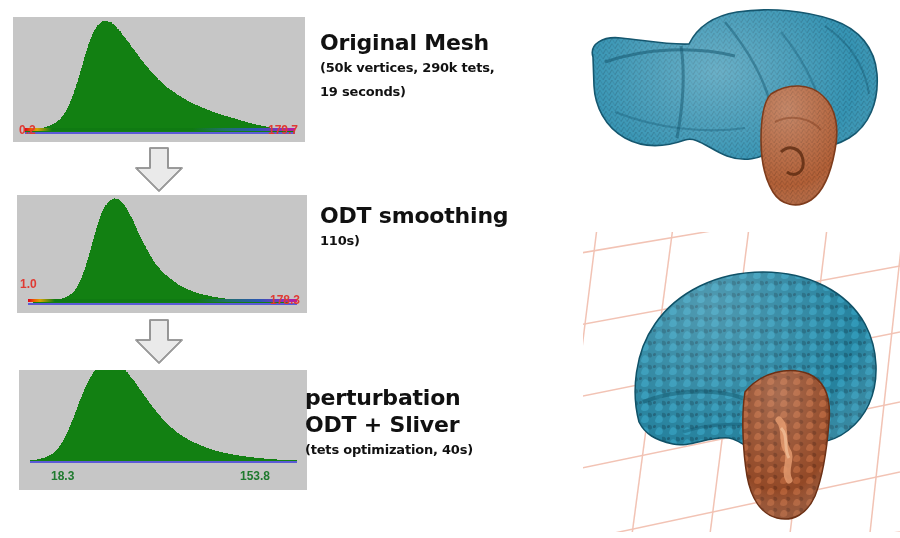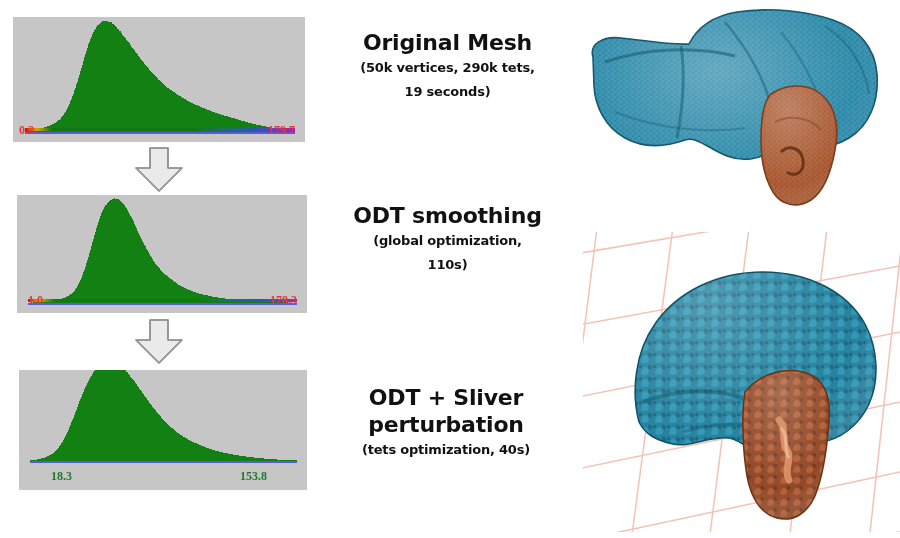--- a/index.html
+++ b/index.html
@@ -26,36 +26,35 @@
        #e0001b 0%, #ef5a00 2.2%, #d8a400 4.5%, #0f7a12 10%,
        #0f7a12 62%, #1f6f6a 74%, #2b55b5 86%, #8c2fbf 95%, #c2179a 100%);
   }
   .baseline{
     position:absolute;
     height:2px;
     background:#5b5bd6;
   }
   .hist-label{
     position:absolute;
-    font-family:Liberation Serif, serif;
+    font-family:Liberation Sans, sans-serif;
     font-weight:bold;
     font-size:12px;
     line-height:12px;
     white-space:nowrap;
   }
   .lbl-red{color:#e03a33;}
   .lbl-green{color:#1f7a2e;}
 
   
   .arrow{position:absolute;}
 
   
   .caption{
     position:absolute;
-    text-align:center;
     color:#111111;
     font-family:"DejaVu Sans", sans-serif;
   }
   .cap-title{
     font-weight:bold;
     font-size:22px;
     line-height:27px;
     letter-spacing:-0.2px;
   }
   .cap-sub{
@@ -97,48 +96,47 @@
     </svg>
   </div>
 
   <div class="hist-panel" id="panel-1" style="left:17px;top:195px;width:290px;height:118px;">
     <svg class="hist-svg" id="hist-svg-1" width="290" height="118" viewBox="0 0 290 118" preserveAspectRatio="none">
         <path d="M11,108 L11.00,107.69 L11.64,107.67 L12.28,107.65 L12.92,107.63 L13.56,107.61 L14.20,107.59 L14.84,107.56 L15.48,107.53 L16.12,107.50 L16.76,107.47 L17.40,107.44 L18.05,107.41 L18.69,107.38 L19.33,107.34 L19.97,107.30 L20.61,107.26 L21.25,107.22 L21.89,107.17 L22.53,107.13 L23.17,107.08 L23.81,107.03 L24.45,106.98 L25.09,106.92 L25.73,106.88 L26.37,106.85 L27.01,106.81 L27.65,106.79 L28.29,106.76 L28.93,106.72 L29.57,106.70 L30.21,106.67 L30.85,106.63 L31.50,106.61 L32.14,106.57 L32.78,106.52 L33.42,106.47 L34.06,106.40 L34.70,106.34 L35.34,106.27 L35.98,106.18 L36.62,106.10 L37.26,105.98 L37.90,105.85 L38.54,105.72 L39.18,105.56 L39.82,105.40 L40.46,105.23 L41.10,105.03 L41.74,104.84 L42.38,104.62 L43.02,104.38 L43.66,104.17 L44.30,103.92 L44.95,103.68 L45.59,103.46 L46.23,103.15 L46.87,102.88 L47.51,102.60 L48.15,102.26 L48.79,102.01 L49.43,101.70 L50.07,101.36 L50.71,101.08 L51.35,100.69 L51.99,100.33 L52.63,100.02 L53.27,99.61 L53.91,99.30 L54.55,98.96 L55.19,98.39 L55.83,97.66 L56.47,96.83 L57.11,95.98 L57.75,95.26 L58.40,94.35 L59.04,93.47 L59.68,92.57 L60.32,91.38 L60.96,90.33 L61.60,89.17 L62.24,87.83 L62.88,86.67 L63.52,85.18 L64.16,83.58 L64.80,82.09 L65.44,80.18 L66.08,78.50 L66.72,76.89 L67.36,74.90 L68.00,73.25 L68.64,71.26 L69.28,69.01 L69.92,67.21 L70.56,64.98 L71.20,62.87 L71.85,61.05 L72.49,58.47 L73.13,56.23 L73.77,53.86 L74.41,50.97 L75.05,48.95 L75.69,46.61 L76.33,44.19 L76.97,42.48 L77.61,39.86 L78.25,37.57 L78.89,35.67 L79.53,33.00 L80.17,31.36 L80.81,29.58 L81.45,27.11 L82.09,25.58 L82.73,23.20 L83.37,20.93 L84.01,19.81 L84.65,17.82 L85.30,16.68 L85.94,15.83 L86.58,13.79 L87.22,12.91 L87.86,11.71 L88.50,10.22 L89.14,10.26 L89.78,9.32 L90.42,8.49 L91.06,8.34 L91.70,6.78 L92.34,6.27 L92.98,6.10 L93.62,5.10 L94.26,5.53 L94.90,5.14 L95.54,4.18 L96.18,4.40 L96.82,3.48 L97.46,3.29 L98.10,4.05 L98.75,3.55 L99.39,4.08 L100.03,4.30 L100.67,3.54 L101.31,4.32 L101.95,4.49 L102.59,4.77 L103.23,6.27 L103.87,6.35 L104.51,6.89 L105.15,7.83 L105.79,7.66 L106.43,8.94 L107.07,10.09 L107.71,10.58 L108.35,12.21 L108.99,12.69 L109.63,13.19 L110.27,14.71 L110.91,15.25 L111.55,16.75 L112.20,18.52 L112.84,19.14 L113.48,20.72 L114.12,21.73 L114.76,22.39 L115.40,24.31 L116.04,25.42 L116.68,26.83 L117.32,28.76 L117.96,29.50 L118.60,30.96 L119.24,32.52 L119.88,33.50 L120.52,35.58 L121.16,37.10 L121.80,38.26 L122.44,40.04 L123.08,40.87 L123.72,42.05 L124.36,43.76 L125.00,44.73 L125.65,46.40 L126.29,47.80 L126.93,48.55 L127.57,50.02 L128.21,51.00 L128.85,52.03 L129.49,53.74 L130.13,54.70 L130.77,55.93 L131.41,57.23 L132.05,57.86 L132.69,59.14 L133.33,60.32 L133.97,61.24 L134.61,62.75 L135.25,63.67 L135.89,64.53 L136.53,65.72 L137.17,66.36 L137.81,67.44 L138.45,68.63 L139.10,69.33 L139.74,70.41 L140.38,71.13 L141.02,71.62 L141.66,72.58 L142.30,73.18 L142.94,73.96 L143.58,74.98 L144.22,75.52 L144.86,76.35 L145.50,77.17 L146.14,77.71 L146.78,78.37 L147.42,78.85 L148.06,79.27 L148.70,79.97 L149.34,80.26 L149.98,80.69 L150.62,81.31 L151.26,81.65 L151.90,82.34 L152.55,82.95 L153.19,83.31 L153.83,83.95 L154.47,84.34 L155.11,84.74 L155.75,85.43 L156.39,85.84 L157.03,86.41 L157.67,86.99 L158.31,87.27 L158.95,87.78 L159.59,88.21 L160.23,88.54 L160.87,89.14 L161.51,89.51 L162.15,89.86 L162.79,90.32 L163.43,90.53 L164.07,90.91 L164.71,91.33 L165.35,91.60 L166.00,92.07 L166.64,92.38 L167.28,92.60 L167.92,92.99 L168.56,93.20 L169.20,93.51 L169.84,93.92 L170.48,94.14 L171.12,94.47 L171.76,94.76 L172.40,94.91 L173.04,95.24 L173.68,95.49 L174.32,95.73 L174.96,96.10 L175.60,96.28 L176.24,96.50 L176.88,96.77 L177.52,96.91 L178.16,97.19 L178.80,97.45 L179.45,97.61 L180.09,97.89 L180.73,98.03 L181.37,98.17 L182.01,98.41 L182.65,98.54 L183.29,98.75 L183.93,98.98 L184.57,99.08 L185.21,99.27 L185.85,99.41 L186.49,99.51 L187.13,99.73 L187.77,99.87 L188.41,100.02 L189.05,100.21 L189.69,100.29 L190.33,100.43 L190.97,100.59 L191.61,100.69 L192.25,100.90 L192.90,101.04 L193.54,101.14 L194.18,101.31 L194.82,101.38 L195.46,101.50 L196.10,101.66 L196.74,101.75 L197.38,101.90 L198.02,102.02 L198.66,102.08 L199.30,102.21 L199.94,102.30 L200.58,102.39 L201.22,102.55 L201.86,102.62 L202.50,102.72 L203.14,102.83 L203.78,102.88 L204.42,102.99 L205.06,103.09 L205.70,103.16 L206.35,103.30 L206.99,103.37 L207.63,103.43 L208.27,103.53 L208.91,103.58 L209.55,103.67 L210.19,103.78 L210.83,103.83 L211.47,103.92 L212.11,103.98 L212.75,104.02 L213.39,104.11 L214.03,104.16 L214.67,104.23 L215.31,104.32 L215.95,104.35 L216.59,104.42 L217.23,104.48 L217.87,104.51 L218.51,104.59 L219.15,104.65 L219.80,104.70 L220.44,104.78 L221.08,104.81 L221.72,104.85 L222.36,104.92 L223.00,104.96 L223.64,105.03 L224.28,105.09 L224.92,105.12 L225.56,105.18 L226.20,105.21 L226.84,105.25 L227.48,105.32 L228.12,105.35 L228.76,105.40 L229.40,105.46 L230.04,105.47 L230.68,105.52 L231.32,105.56 L231.96,105.59 L232.60,105.66 L233.25,105.69 L233.89,105.72 L234.53,105.77 L235.17,105.79 L235.81,105.84 L236.45,105.89 L237.09,105.92 L237.73,105.97 L238.37,106.01 L239.01,106.03 L239.65,106.08 L240.29,106.11 L240.93,106.15 L241.57,106.20 L242.21,106.23 L242.85,106.27 L243.49,106.30 L244.13,106.32 L244.77,106.37 L245.41,106.40 L246.05,106.43 L246.70,106.48 L247.34,106.51 L247.98,106.54 L248.62,106.57 L249.26,106.60 L249.90,106.64 L250.54,106.67 L251.18,106.70 L251.82,106.74 L252.46,106.76 L253.10,106.79 L253.74,106.82 L254.38,106.85 L255.02,106.88 L255.66,106.92 L256.30,106.94 L256.94,106.97 L257.58,107.00 L258.22,107.02 L258.86,107.06 L259.50,107.08 L260.15,107.11 L260.79,107.14 L261.43,107.16 L262.07,107.19 L262.71,107.21 L263.35,107.23 L263.99,107.26 L264.63,107.29 L265.27,107.31 L265.91,107.33 L266.55,107.35 L267.19,107.37 L267.83,107.39 L268.47,107.41 L269.11,107.44 L269.75,107.46 L270.39,107.48 L271.03,107.50 L271.67,107.52 L272.31,107.53 L272.95,107.55 L273.60,107.57 L274.24,107.58 L274.88,107.60 L275.52,107.61 L276.16,107.63 L276.80,107.64 L277.44,107.65 L278.08,107.66 L278.72,107.67 L279.36,107.68 L280.00,107.69 L280,108 Z" fill="#128012" shape-rendering="crispEdges"></path>
       </svg>
     <div class="rainbow" style="left:11px;right:10px;bottom:11px;"></div>
     <div class="baseline" style="left:11px;right:10px;bottom:8px;"></div>
   </div>
-  <div class="hist-label lbl-red" style="left:20px;top:294px;margin-left:8px;">1.0</div>
+  <div class="hist-label lbl-red" style="left:20px;top:278px;">1.0</div>
   <div class="hist-label lbl-red" style="left:270px;top:294px;">178.3</div>
 
   <div class="caption" style="left:320px;top:202px;width:255px;">
     <div class="cap-title">ODT smoothing</div>
-    <div class="cap-sub">(global optimization,</div>
     <div class="cap-sub">110s)</div>
   </div>
 
   <div class="arrow" style="left:130px;top:318px;width:58px;height:48px;">
     <svg width="58" height="48" viewBox="0 0 58 48">
       <polygon points="20,2 38,2 38,22 52,22 29,45 6,22 20,22" fill="#eaeaea" stroke="#6e6e6e" stroke-width="1.6" stroke-linejoin="round"></polygon>
       <polygon points="20,2 38,2 38,22 52,22 29,45 6,22 20,22" fill="none" stroke="#b9b9b9" stroke-width="0.6"></polygon>
     </svg>
   </div>
 
   <div class="hist-panel" id="panel-2" style="left:19px;top:370px;width:288px;height:120px;">
     <svg class="hist-svg" id="hist-svg-2" width="288" height="120" viewBox="0 0 288 120" preserveAspectRatio="none">
         <path d="M11,91 L11.00,90.50 L11.64,90.44 L12.27,90.38 L12.91,90.30 L13.54,90.22 L14.18,90.14 L14.81,90.04 L15.45,89.95 L16.09,89.84 L16.72,89.73 L17.36,89.63 L17.99,89.50 L18.63,89.38 L19.26,89.26 L19.90,89.10 L20.54,88.96 L21.17,88.82 L21.81,88.65 L22.44,88.51 L23.08,88.35 L23.71,88.16 L24.35,87.99 L24.99,87.73 L25.62,87.49 L26.26,87.29 L26.89,87.04 L27.53,86.82 L28.16,86.57 L28.80,86.27 L29.44,86.00 L30.07,85.69 L30.71,85.34 L31.34,85.04 L31.98,84.63 L32.61,84.20 L33.25,83.76 L33.89,83.18 L34.52,82.66 L35.16,82.12 L35.79,81.50 L36.43,80.98 L37.06,80.30 L37.70,79.58 L38.34,78.95 L38.97,78.13 L39.61,77.42 L40.24,76.72 L40.88,75.80 L41.51,74.99 L42.15,74.03 L42.79,72.92 L43.42,72.03 L44.06,70.91 L44.69,69.79 L45.33,68.77 L45.96,67.35 L46.60,66.06 L47.24,64.74 L47.87,63.15 L48.51,61.96 L49.14,60.54 L49.78,58.97 L50.41,57.68 L51.05,55.90 L51.69,54.28 L52.32,52.94 L52.96,51.19 L53.59,49.92 L54.23,48.51 L54.86,46.59 L55.50,45.14 L56.14,43.24 L56.77,41.36 L57.41,40.08 L58.04,38.17 L58.68,36.55 L59.31,35.02 L59.95,32.74 L60.59,31.20 L61.22,29.55 L61.86,27.66 L62.49,26.69 L63.13,24.99 L63.76,23.28 L64.40,22.10 L65.04,20.04 L65.67,18.75 L66.31,17.75 L66.94,16.02 L67.58,15.18 L68.21,13.71 L68.85,11.81 L69.49,10.95 L70.12,9.33 L70.76,8.21 L71.39,7.78 L72.03,6.18 L72.66,5.31 L73.30,4.32 L73.94,2.59 L74.57,2.27 L75.21,1.44 L75.84,0.49 L76.48,0.49 L77.11,-0.85 L77.75,-1.75 L78.39,-2.08 L79.02,-3.36 L79.66,-3.33 L80.29,-3.48 L80.93,-4.49 L81.56,-4.41 L82.20,-5.38 L82.84,-6.28 L83.47,-5.98 L84.11,-6.74 L84.74,-6.68 L85.38,-6.43 L86.01,-7.52 L86.65,-7.48 L87.29,-7.82 L87.92,-8.51 L88.56,-7.71 L89.19,-7.94 L89.83,-8.10 L90.46,-7.61 L91.10,-8.54 L91.74,-8.46 L92.37,-8.04 L93.01,-8.45 L93.64,-7.51 L94.28,-7.37 L94.91,-7.81 L95.55,-7.15 L96.19,-7.59 L96.82,-7.38 L97.46,-6.30 L98.09,-6.44 L98.73,-5.66 L99.36,-5.21 L100.00,-5.71 L100.64,-4.84 L101.27,-4.57 L101.91,-4.26 L102.54,-2.86 L103.18,-2.82 L103.81,-2.37 L104.45,-1.56 L105.09,-1.80 L105.72,-0.71 L106.36,0.26 L106.99,0.61 L107.63,2.02 L108.26,2.32 L108.90,2.60 L109.54,3.80 L110.17,4.05 L110.81,5.18 L111.44,6.53 L112.08,6.77 L112.71,7.90 L113.35,8.48 L113.99,8.73 L114.62,10.20 L115.26,10.91 L115.89,11.86 L116.53,13.31 L117.16,13.55 L117.80,14.49 L118.44,15.52 L119.07,15.95 L119.71,17.51 L120.34,18.52 L120.98,19.16 L121.61,20.48 L122.25,20.84 L122.89,21.60 L123.52,22.93 L124.16,23.50 L124.79,24.84 L125.43,25.91 L126.06,26.30 L126.70,27.48 L127.34,28.14 L127.97,28.87 L128.61,30.35 L129.24,31.03 L129.88,32.01 L130.51,33.07 L131.15,33.37 L131.79,34.42 L132.42,35.34 L133.06,35.97 L133.69,37.30 L134.33,37.95 L134.96,38.54 L135.60,39.55 L136.24,39.92 L136.87,40.84 L137.51,41.92 L138.14,42.44 L138.78,43.49 L139.41,44.13 L140.05,44.51 L140.69,45.51 L141.32,46.05 L141.96,46.82 L142.59,47.90 L143.23,48.31 L143.86,49.06 L144.50,49.74 L145.14,50.07 L145.77,51.03 L146.41,51.71 L147.04,52.28 L147.68,53.21 L148.31,53.57 L148.95,54.10 L149.59,54.86 L150.22,55.23 L150.86,56.07 L151.49,56.79 L152.13,57.16 L152.76,57.91 L153.40,58.29 L154.04,58.70 L154.67,59.50 L155.31,59.92 L155.94,60.56 L156.58,61.23 L157.21,61.47 L157.85,62.05 L158.49,62.52 L159.12,62.88 L159.76,63.63 L160.39,64.06 L161.03,64.48 L161.66,65.06 L162.30,65.26 L162.94,65.72 L163.57,66.24 L164.21,66.52 L164.84,67.09 L165.48,67.44 L166.11,67.64 L166.75,68.10 L167.39,68.31 L168.02,68.67 L168.66,69.22 L169.29,69.47 L169.93,69.93 L170.56,70.33 L171.20,70.55 L171.84,71.09 L172.47,71.34 L173.11,71.55 L173.74,71.97 L174.38,72.10 L175.01,72.33 L175.65,72.63 L176.29,72.73 L176.92,73.10 L177.56,73.43 L178.19,73.63 L178.83,74.02 L179.46,74.20 L180.10,74.39 L180.74,74.76 L181.37,74.95 L182.01,75.29 L182.64,75.66 L183.28,75.83 L183.91,76.15 L184.55,76.38 L185.19,76.55 L185.82,76.94 L186.46,77.17 L187.09,77.44 L187.73,77.77 L188.36,77.90 L189.00,78.15 L189.64,78.41 L190.27,78.56 L190.91,78.89 L191.54,79.11 L192.18,79.27 L192.81,79.53 L193.45,79.64 L194.09,79.82 L194.72,80.09 L195.36,80.22 L195.99,80.47 L196.63,80.67 L197.26,80.76 L197.90,80.97 L198.54,81.11 L199.17,81.26 L199.81,81.51 L200.44,81.64 L201.08,81.80 L201.71,81.98 L202.35,82.05 L202.99,82.24 L203.62,82.40 L204.26,82.52 L204.89,82.74 L205.53,82.85 L206.16,82.96 L206.80,83.13 L207.44,83.21 L208.07,83.37 L208.71,83.55 L209.34,83.64 L209.98,83.81 L210.61,83.92 L211.25,84.00 L211.89,84.17 L212.52,84.27 L213.16,84.40 L213.79,84.57 L214.43,84.64 L215.06,84.76 L215.70,84.87 L216.34,84.93 L216.97,85.09 L217.61,85.20 L218.24,85.28 L218.88,85.42 L219.51,85.48 L220.15,85.56 L220.79,85.68 L221.42,85.74 L222.06,85.87 L222.69,85.97 L223.33,86.03 L223.96,86.14 L224.60,86.20 L225.24,86.26 L225.87,86.38 L226.51,86.45 L227.14,86.55 L227.78,86.65 L228.41,86.69 L229.05,86.78 L229.69,86.86 L230.32,86.92 L230.96,87.04 L231.59,87.11 L232.23,87.18 L232.86,87.27 L233.50,87.31 L234.14,87.39 L234.77,87.48 L235.41,87.54 L236.04,87.63 L236.68,87.70 L237.31,87.74 L237.95,87.83 L238.59,87.87 L239.22,87.94 L239.86,88.03 L240.49,88.08 L241.13,88.15 L241.76,88.21 L242.40,88.24 L243.04,88.32 L243.67,88.38 L244.31,88.43 L244.94,88.51 L245.58,88.56 L246.21,88.61 L246.85,88.67 L247.49,88.71 L248.12,88.78 L248.76,88.85 L249.39,88.89 L250.03,88.96 L250.66,89.01 L251.30,89.04 L251.94,89.09 L252.57,89.13 L253.21,89.18 L253.84,89.23 L254.48,89.25 L255.11,89.30 L255.75,89.34 L256.39,89.37 L257.02,89.43 L257.66,89.47 L258.29,89.51 L258.93,89.56 L259.56,89.58 L260.20,89.62 L260.84,89.67 L261.47,89.70 L262.11,89.75 L262.74,89.79 L263.38,89.82 L264.01,89.87 L264.65,89.90 L265.29,89.93 L265.92,89.98 L266.56,90.01 L267.19,90.05 L267.83,90.08 L268.46,90.11 L269.10,90.15 L269.74,90.18 L270.37,90.21 L271.01,90.24 L271.64,90.27 L272.28,90.30 L272.91,90.33 L273.55,90.35 L274.19,90.38 L274.82,90.40 L275.46,90.42 L276.09,90.45 L276.73,90.47 L277.36,90.49 L278.00,90.51 L278,91 Z" fill="#128012" shape-rendering="crispEdges"></path>
       </svg>
     <div class="baseline" style="left:11px;right:10px;bottom:27px;"></div>
   </div>
   <div class="hist-label lbl-green" style="left:40px;top:470px;margin-left:11px;">18.3</div>
   <div class="hist-label lbl-green" style="left:240px;top:470px;">153.8</div>
 
   <div class="caption" style="left:305px;top:384px;width:282px;">
+    <div class="cap-title">perturbation</div>
     <div class="cap-title">ODT + Sliver</div>
-    <div class="cap-title">perturbation</div>
     <div class="cap-sub">(tets optimization, 40s)</div>
   </div>
 
   <div class="mesh-wrap" style="left:585px;top:2px;width:315px;height:232px;">
     <svg class="mesh-svg" width="315" height="232" viewBox="0 0 315 232">
       <defs>
         <pattern id="tri1" width="6" height="5.2" patternUnits="userSpaceOnUse">
           <rect width="6" height="5.2" fill="#2b8fb0"></rect>
           <path d="M0 5.2 L3 0 L6 5.2" fill="none" stroke="#1d6a86" stroke-width="0.55" opacity="0.85"></path>
           <path d="M-3 0 L0 5.2 L3 0" fill="none" stroke="#1d6a86" stroke-width="0.55" opacity="0.85"></path>

